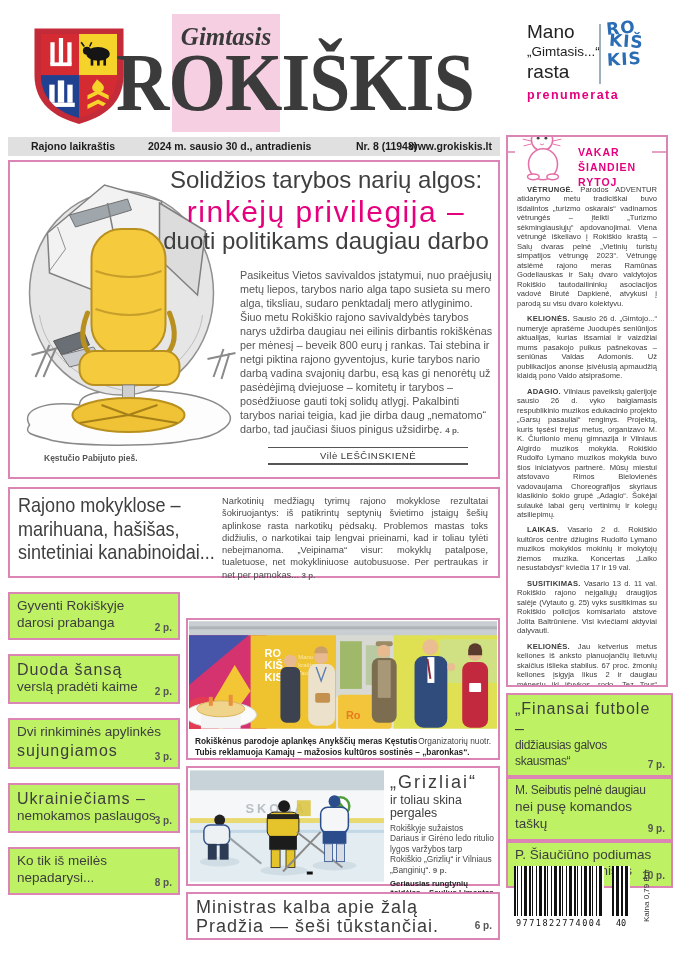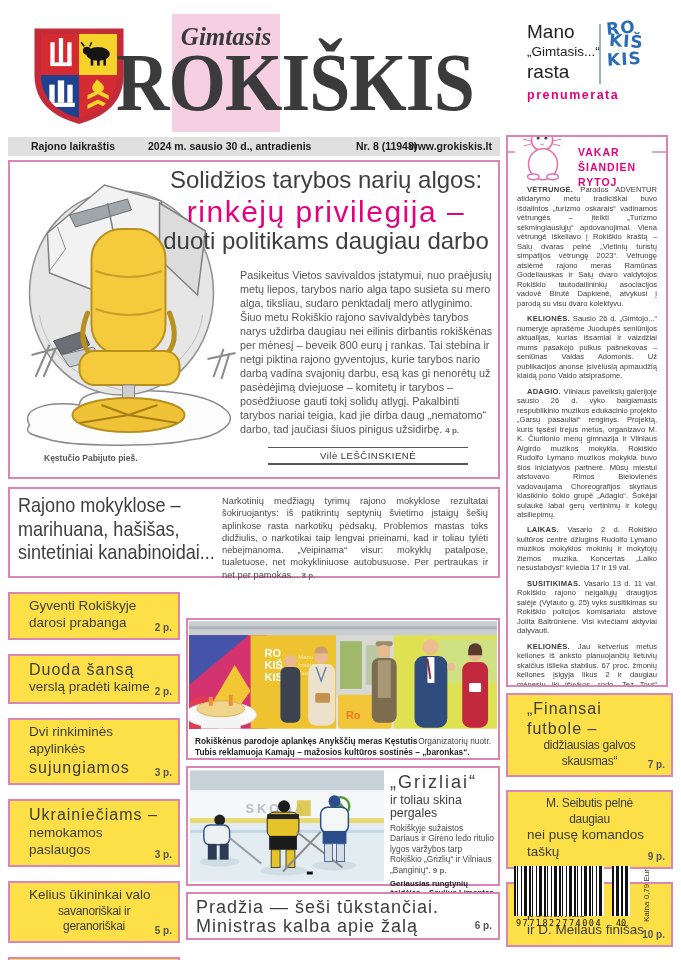--- a/index.html
+++ b/index.html
@@ -50,26 +50,26 @@
 
   
   #drugs-box { left:8px; top:487px; width:492px; height:91px; }
   #drugs-head { left:18px; top:493px; width:210px; font-size:21px; line-height:1.13; color:#3f3f3f;
                 transform:scaleX(0.86); transform-origin:0 0; white-space:nowrap; }
   #drugs-body { left:222px; top:495px; width:266px; font-size:9.3px; line-height:1.32; color:#4a4a4a; text-align:justify; }
 
   
   #left-teasers { left:8px; top:592px; width:172px; }
   #right-teasers { left:506px; top:693px; width:167px; }
-  .teaser-box { position:relative; border:2px solid #db85b5; padding:4px 19px 6px; background:#fde047; }
+  .teaser-box { position:relative; border:2px solid #db85b5; padding:4px 7px 6px; background:#bef264; }
   #left-teasers .teaser-box { margin-bottom:14px; }
-  #right-teasers .teaser-box { margin-bottom:13px; }
+  #right-teasers .teaser-box { }
   .t-lg { font-size:16px; letter-spacing:1px; line-height:1.22; color:#3d3d3d; }
   .t-md { font-size:13.5px; line-height:1.25; color:#3d3d3d; }
-  .t-sm { font-size:12px; letter-spacing:-0.3px; line-height:1.3; color:#3d3d3d;text-align:center; }
+  .t-sm { font-size:12px; letter-spacing:-0.3px; line-height:1.3; color:#3d3d3d; }
   .t-page { position:absolute; right:6px; bottom:5px; font-size:10px; font-weight:700; color:#555; }
 
   
   #expo-headline { left:186px; top:591px; width:314px; display:flex; align-items:flex-end; justify-content:space-between;
                    font-size:17.5px; color:#3f3f3f; letter-spacing:0.3px; white-space:nowrap;margin-top:32px; }
   #expo-box { left:186px; top:618px; width:314px; height:142px; padding:1px; }
   .photo-caption { padding:3px 6px 0; font-size:8.3px; line-height:1.3; color:#222; }
   .cap-b { font-weight:700; }
   .cap-credit { float:right; font-weight:400; color:#444; }
 
@@ -232,25 +232,20 @@
       </div>
       <div class="teaser-box">
         <div class="t-md">Dvi rinkiminės apylinkės</div>
         <div class="t-lg">sujungiamos</div>
         <span class="t-page">3 p.</span>
       </div>
       <div class="teaser-box">
         <div class="t-lg">Ukrainiečiams –</div>
         <div class="t-md">nemokamos paslaugos</div>
         <span class="t-page">3 p.</span>
-      </div>
-      <div class="teaser-box">
-        <div class="t-md">Kelius ūkininkai valo</div>
-        <div class="t-sm">savanoriškai ir geranoriškai</div>
-        <span class="t-page">5 p.</span>
       </div>
       <div class="teaser-box">
         <div class="t-md">Ko tik iš meilės</div>
         <div class="t-md">nepadarysi...</div>
         <span class="t-page">8 p.</span>
       </div>
     </div>
 
   <div id="expo-headline" class="abs">
     <span>Rokiškėnai puikiai pasinaudojo proga</span>
@@ -352,22 +347,22 @@
     </svg>
     <div id="hockey-col">
       <div class="hk1">„Grizliai“</div>
       <div class="hk2">ir toliau skina pergales</div>
       <p class="hk-body"><span>Rokiškyje sužaistos Dariaus ir Girėno ledo ritulio lygos varžybos tarp Rokiškio „Grizlių“ ir Vilniaus „Banginių“.</span>&nbsp;<span class="pref">9 p.</span></p>
       <p class="hk-cap"><span class="cap-b">Geriausias rungtynių žaidėjas – Saulius Limontas (antras iš kairės).</span> <span>Andriaus Stanio nuotr.</span></p>
     </div>
   </div>
 
   <div id="bottom-box" class="abs pbox">
+    <div class="bt">Ministras kalba apie žalą</div>
     <div class="bt">Pradžia — šeši tūkstančiai.</div>
-    <div class="bt">Ministras kalba apie žalą</div>
     <span class="t-page">6 p.</span>
   </div>
 
   <div id="news-box" class="abs pbox">
     <svg id="rabbit" viewBox="0 0 60 80">
       <g stroke="#e570a8" stroke-width="1.6" fill="#ffffff">
         <ellipse cx="22" cy="16" rx="5" ry="14" transform="rotate(-14 22 16)"></ellipse>
         <ellipse cx="36" cy="15" rx="5" ry="14" transform="rotate(10 36 15)"></ellipse>
         <circle cx="29" cy="37" r="11"></circle>
         <ellipse cx="30" cy="62" rx="15" ry="16"></ellipse>

